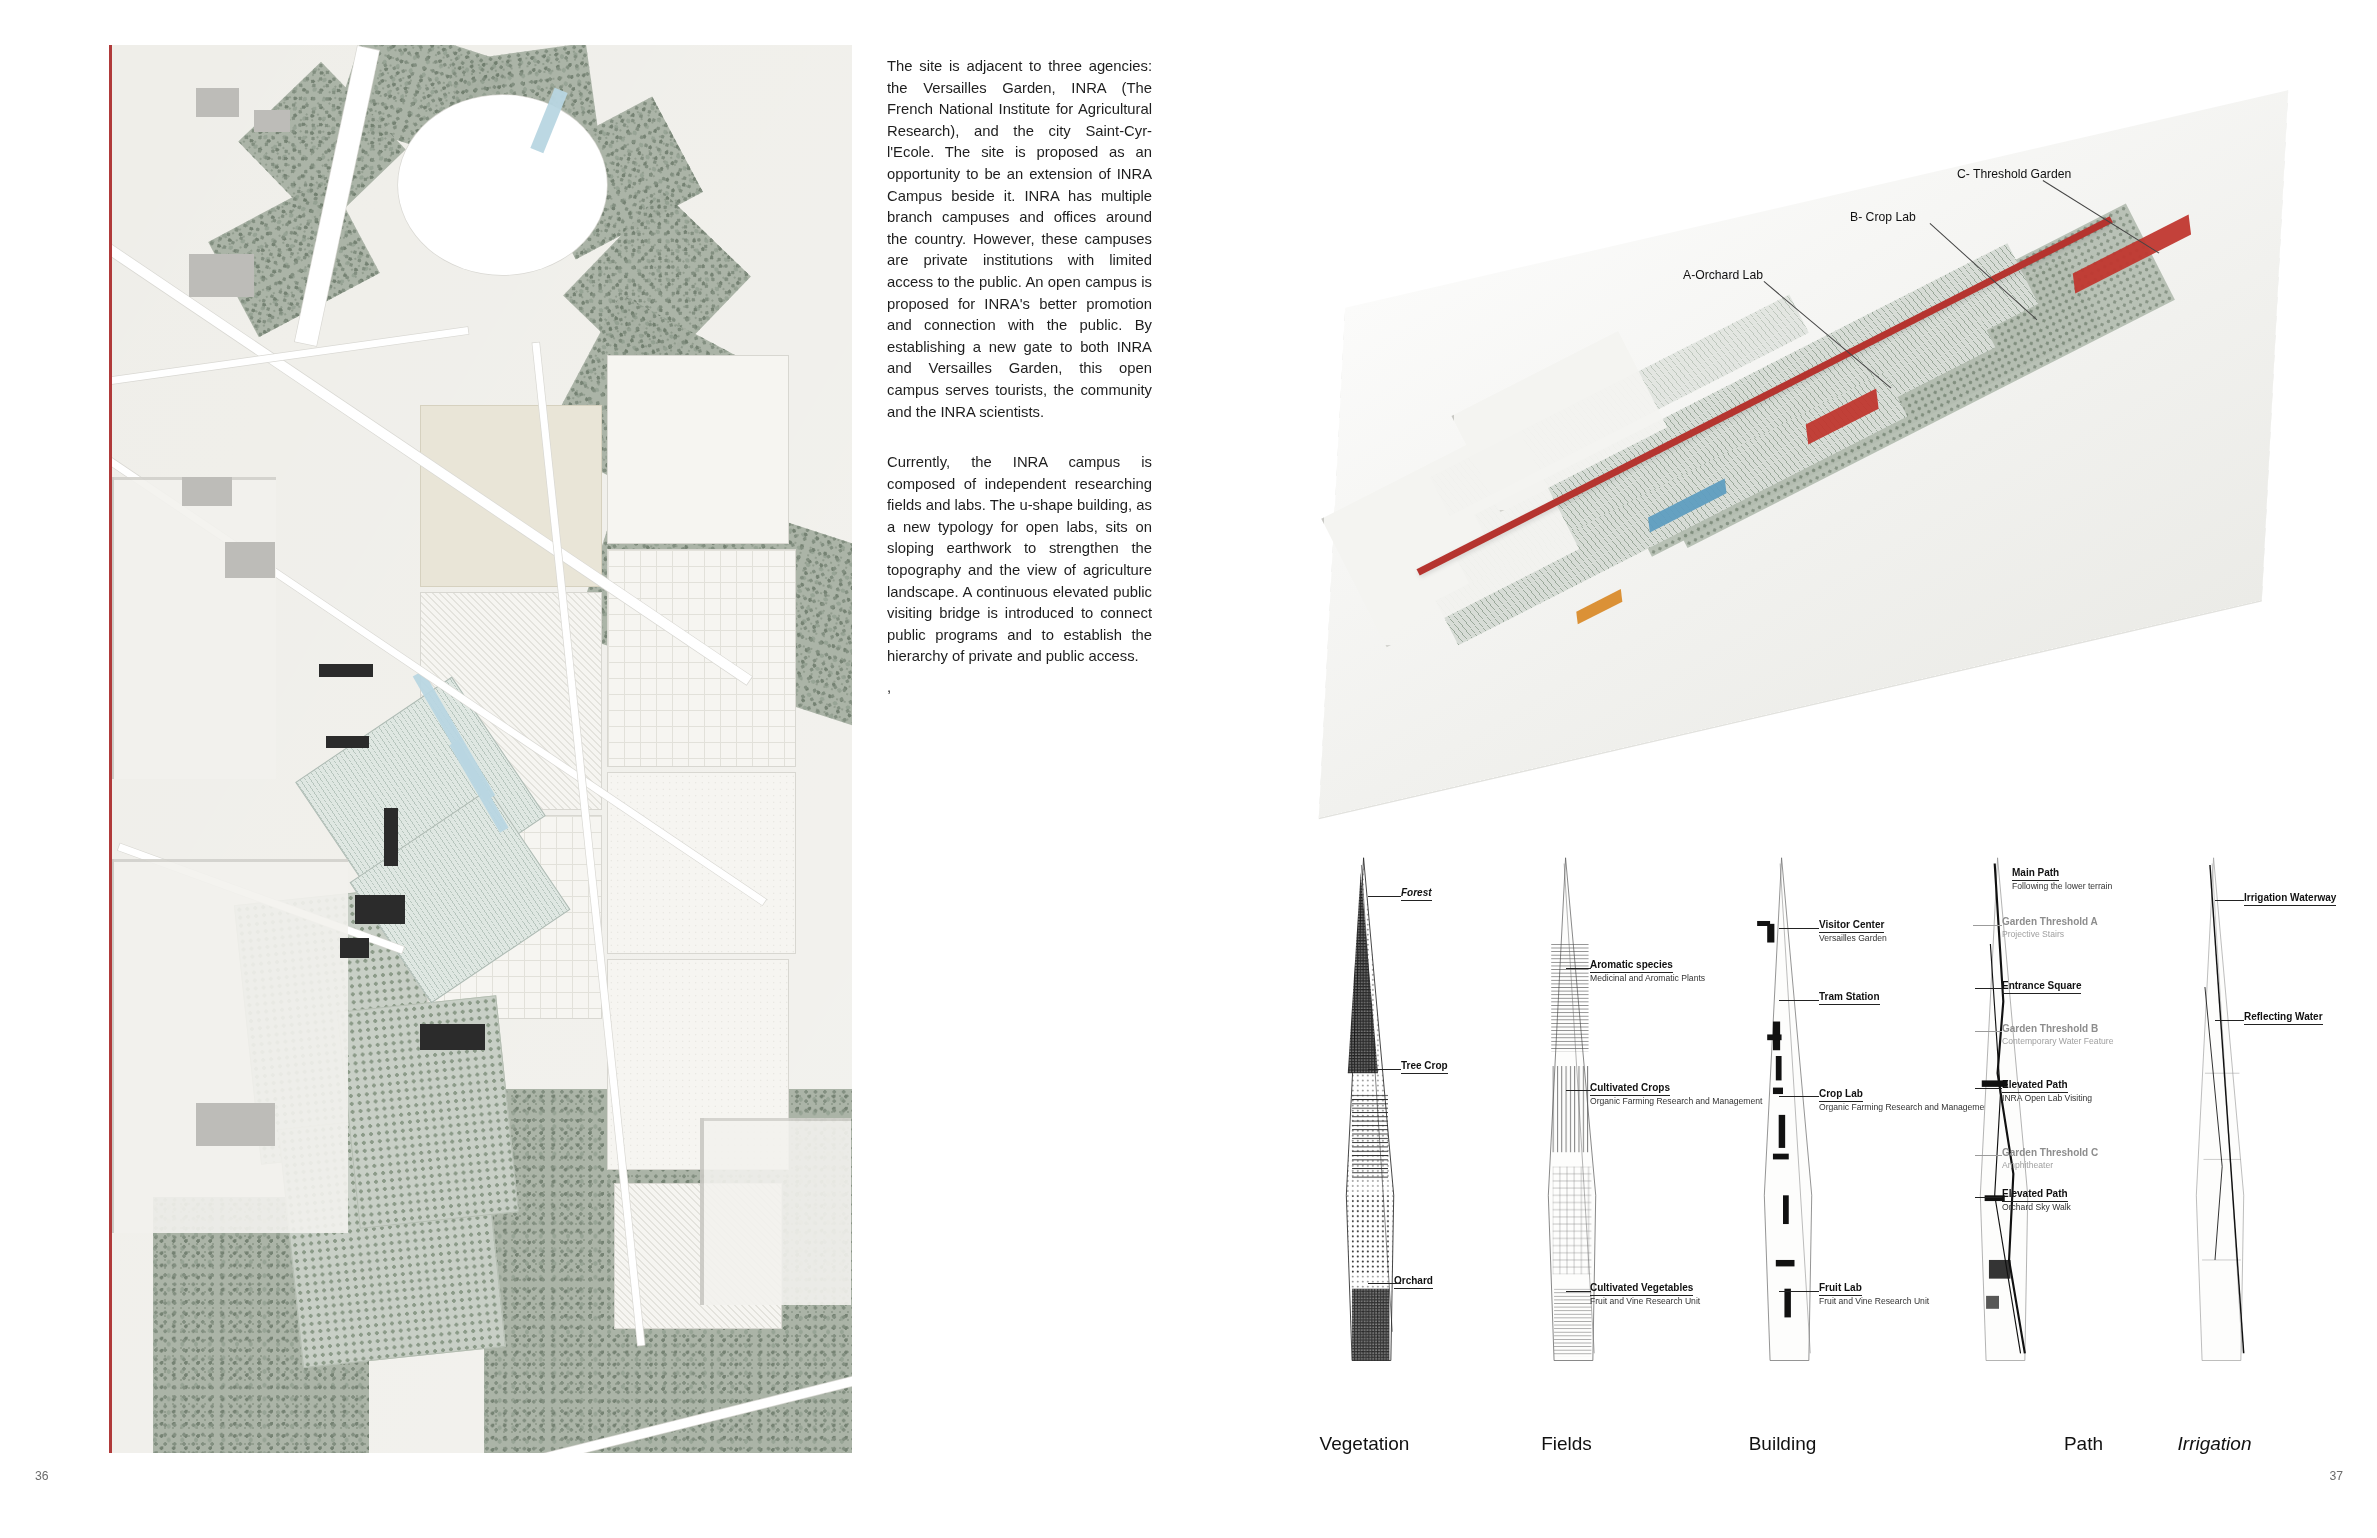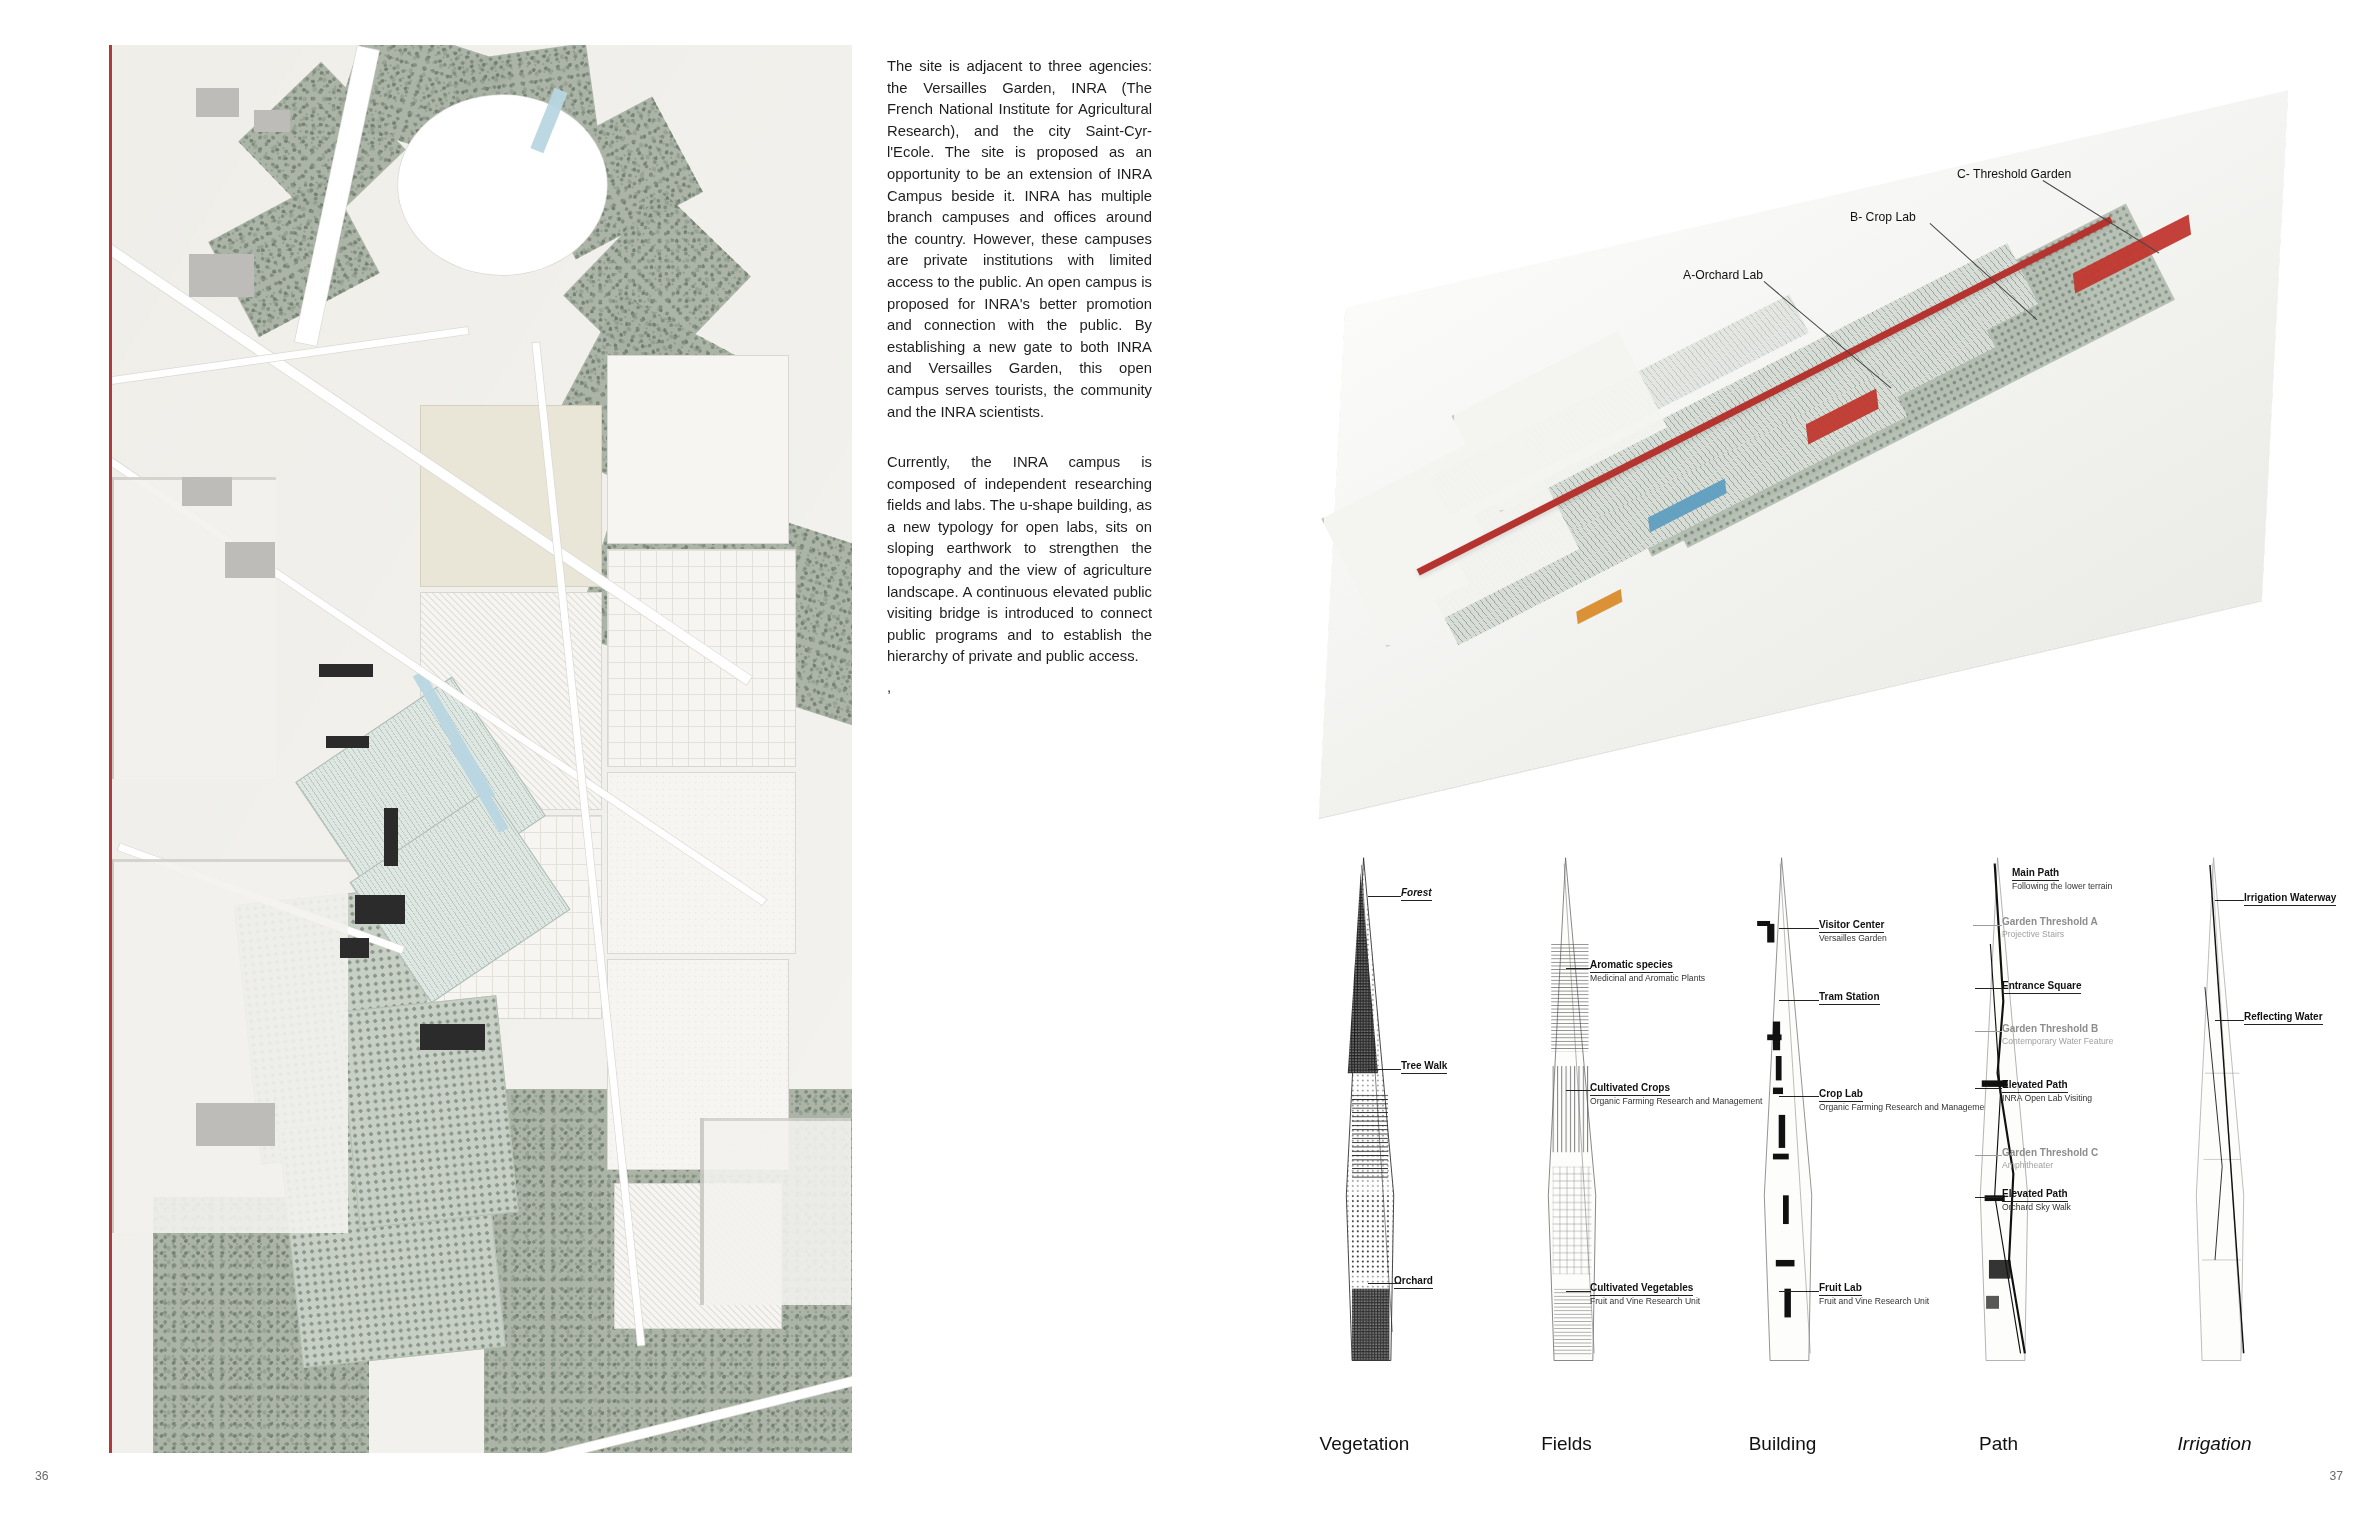--- a/index.html
+++ b/index.html
@@ -410,21 +410,21 @@
             <rect x="92" y="600" width="52" height="100" fill="url(#dense)" opacity="0.85"></rect>
             <line x1="105" y1="10" x2="148" y2="660" stroke="#2b2b2b" stroke-width="0.8"></line>
           </svg>
         </div>
         <div class="ann rule" style="left:141px;top:37px;font-style:italic;">
           <span class="t">Forest</span>
         </div>
         <div class="lead" style="left:108px;top:46px;width:33px;"></div>
 
         <div class="ann rule" style="left:141px;top:210px;">
-          <span class="t">Tree Walk</span>
+          <span class="t">Tree Crop</span>
         </div>
         <div class="lead" style="left:108px;top:219px;width:33px;"></div>
 
         <div class="ann rule" style="left:134px;top:425px;">
           <span class="t">Orchard</span>
         </div>
         <div class="lead" style="left:108px;top:433px;width:33px;"></div>
 
         <div class="layer-caption" style="bottom:29px;">Vegetation</div>
       </div>
@@ -561,21 +561,21 @@
           <span class="s">Amphitheater</span>
         </div>
         <div class="lead" style="left:81px;top:305px;width:27px;background:#9b9b9b;"></div>
 
         <div class="ann" style="left:108px;top:338px;">
           <span class="t" style="border-bottom:0.7px solid #222;display:inline-block;">Elevated Path</span>
           <span class="s">Orchard Sky Walk</span>
         </div>
         <div class="lead" style="left:81px;top:347px;width:27px;"></div>
 
-        <div class="layer-caption" style="bottom:29px;">Path</div>
+        <div class="layer-caption" style="bottom:29px;text-align:right;">Path</div>
       </div>
 
       <div class="layer" style="left:850px;">
         <div class="sliver" style="top:7.2px;">
           <svg width="158" height="533" viewBox="0 0 220 740">
             <polygon points="108,0 150,470 146,700 92,700 84,470" fill="#fdfdfc" stroke="#9a9a9a" stroke-width="0.9"></polygon>
             <line x1="106" y1="8" x2="148" y2="690" stroke="#9a9a9a" stroke-width="0.7"></line>
             <line x1="96" y1="300" x2="144" y2="300" stroke="#9a9a9a" stroke-width="0.7"></line>
             <line x1="94" y1="420" x2="146" y2="420" stroke="#9a9a9a" stroke-width="0.7"></line>
             <line x1="92" y1="560" x2="146" y2="560" stroke="#9a9a9a" stroke-width="0.7"></line>

